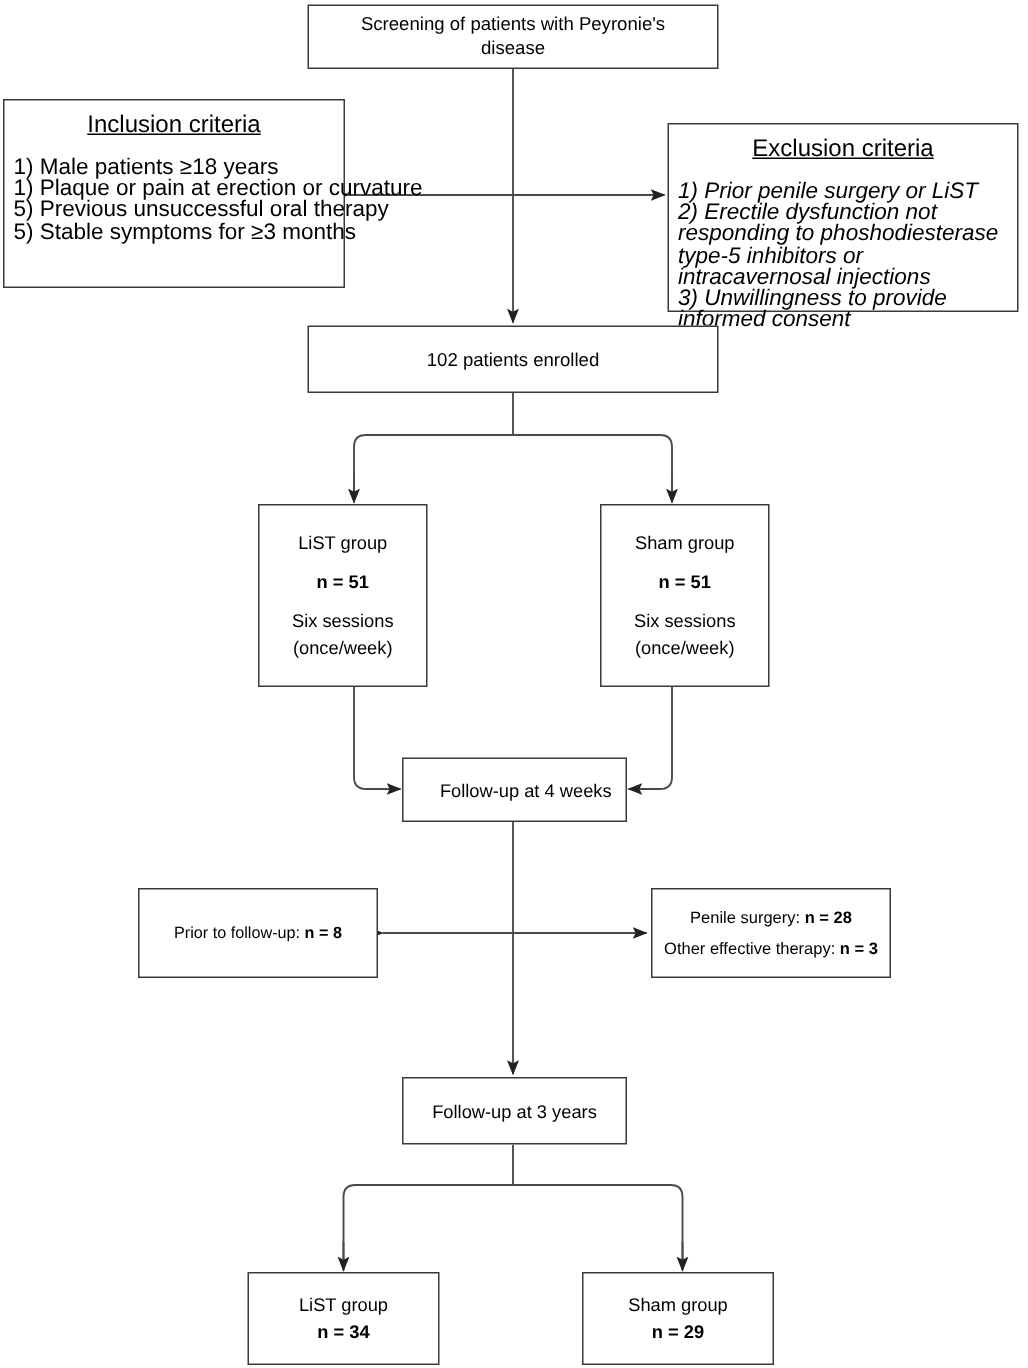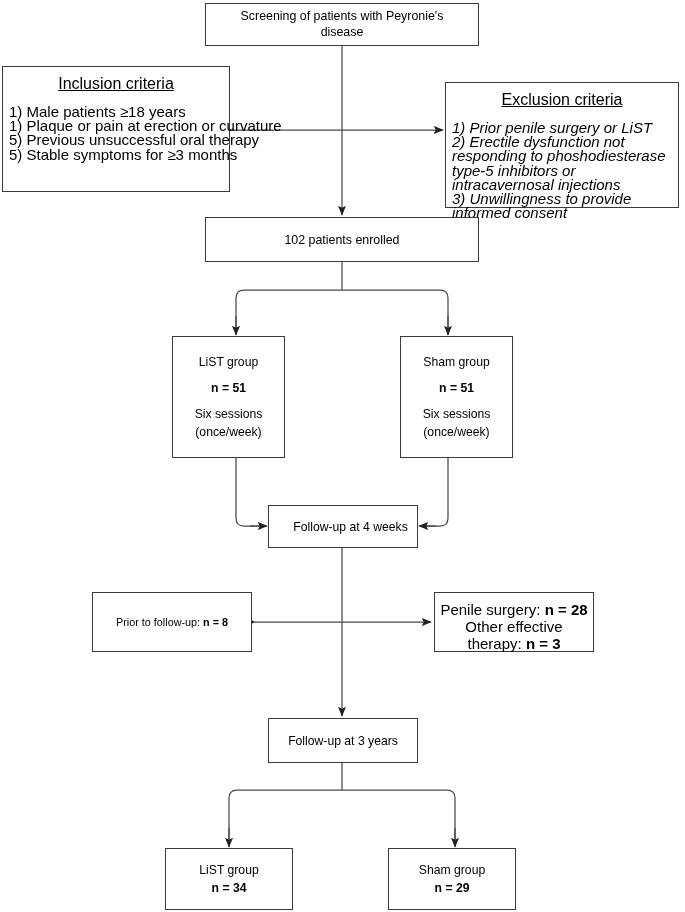--- a/index.html
+++ b/index.html
@@ -104,21 +104,21 @@
     font-size: 12.2px;
   }
 
   
   #box-lost {
     left: 92px; top: 592px; width: 160px; height: 60px;
     font-size: 10.8px;
   }
   #box-reasons {
     left: 434px; top: 592px; width: 160px; height: 60px;
-    font-size: 15px;
+    font-size: 11px;
     justify-content: space-around;
     padding: 8px 4px;
   }
 
   
   .finalbox {
     font-size: 12.2px;
     justify-content: space-around;
     padding: 12px 4px;
   }

